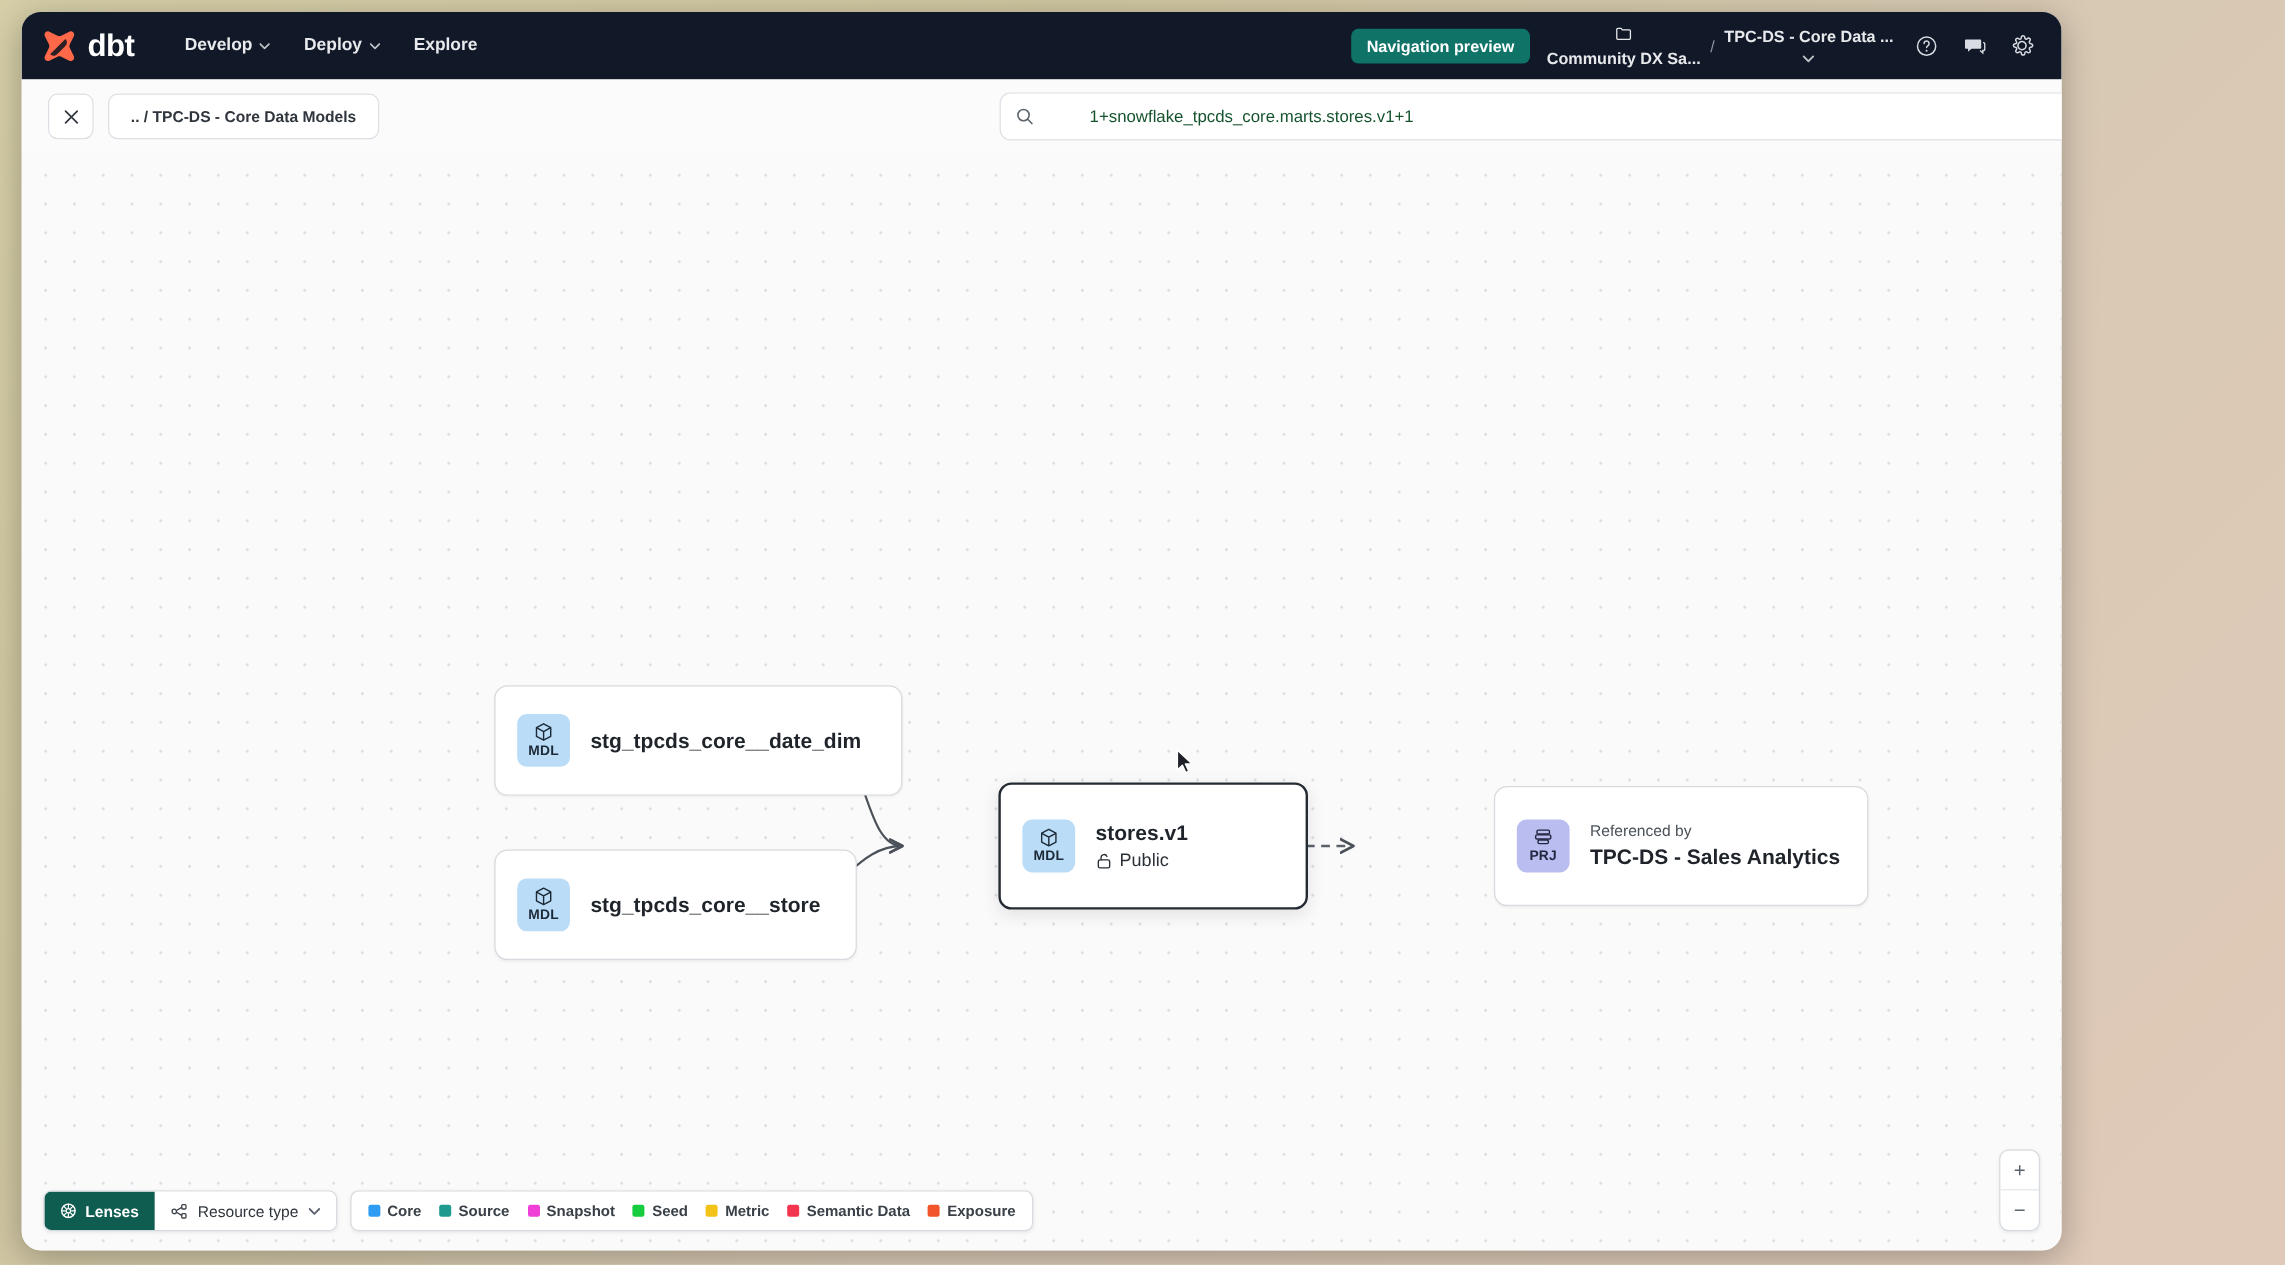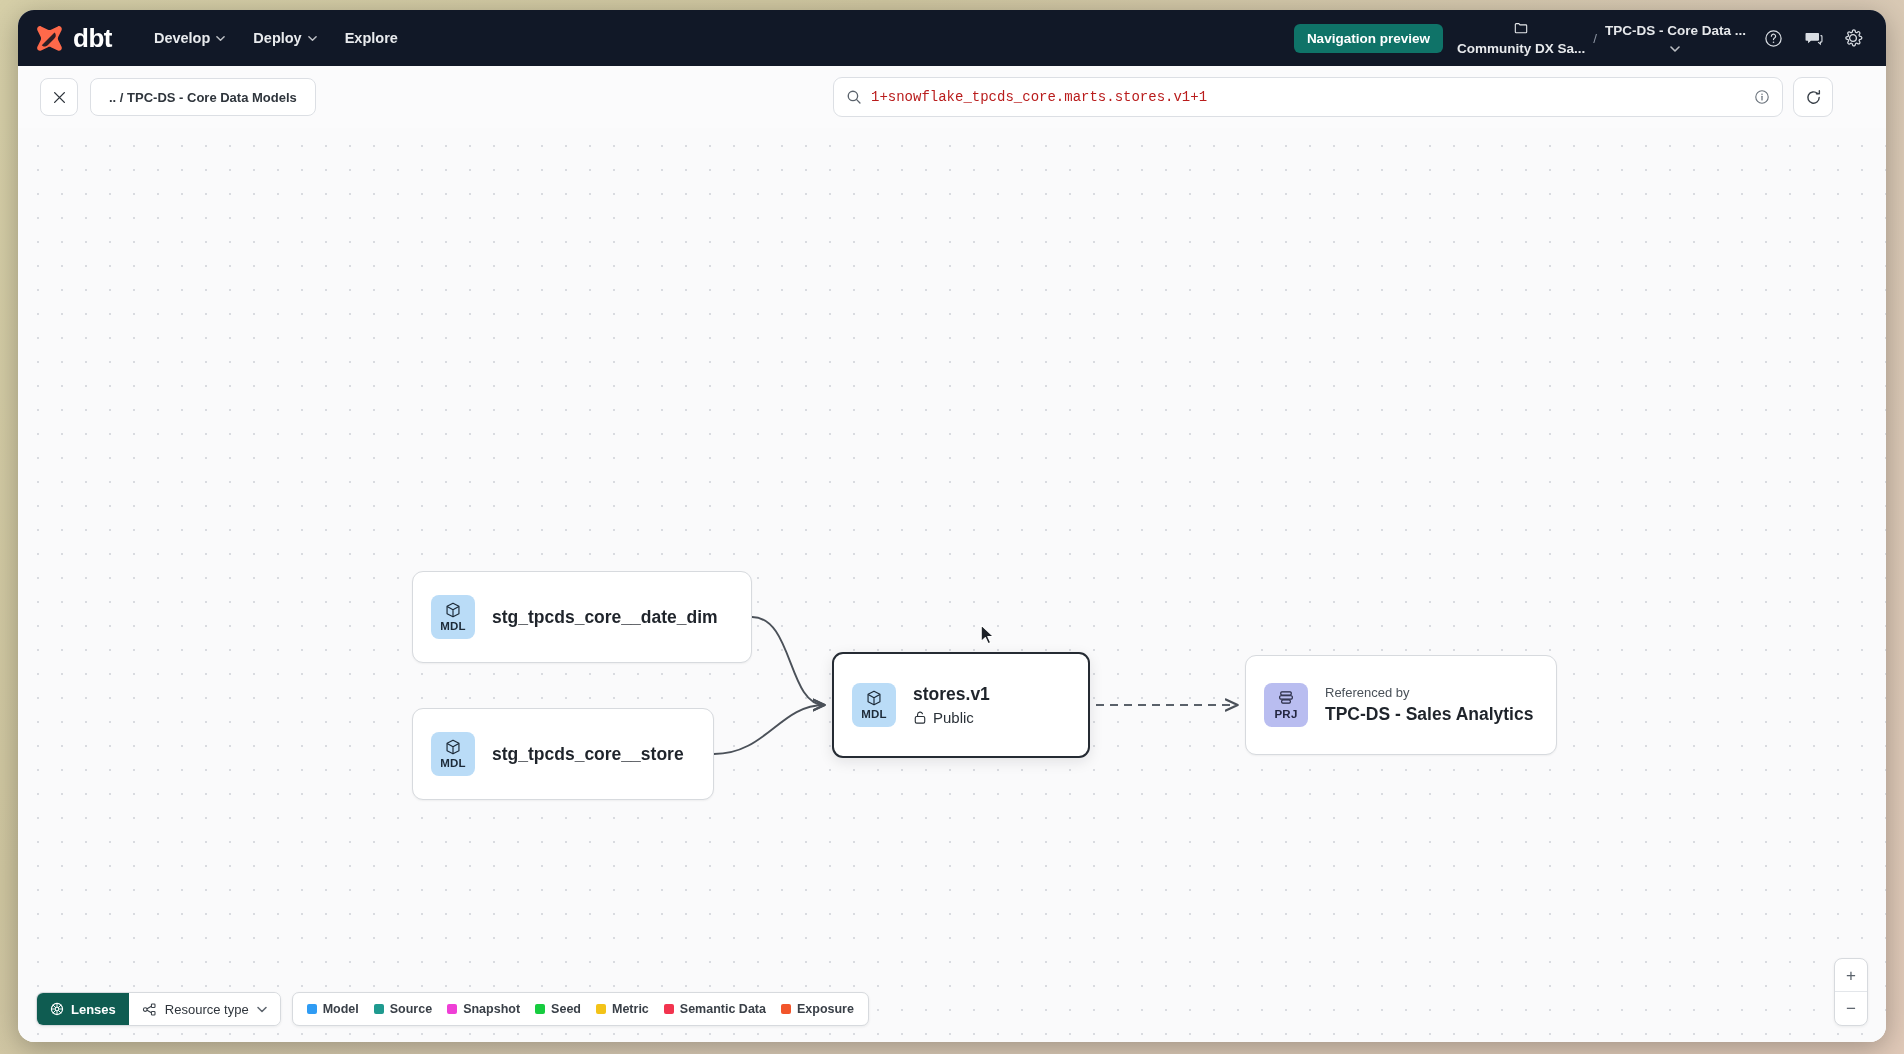--- a/index.html
+++ b/index.html
@@ -15,21 +15,21 @@
     background: #cfc9a6;
     background-image: linear-gradient(135deg, #d6cfa8 0%, #cfc6a0 30%, #d8c9b4 60%, #e0c9b8 100%);
     position: relative;
   }
 
   
   #app-window {
     position: absolute;
     left: 18px;
     top: 10px;
-    width: 1868px;
+    width: 1700px;
     height: 1032px;
     border-radius: 16px;
     overflow: hidden;
     background: #fbfbfc;
     box-shadow: 0 6px 28px rgba(0,0,0,.28);
     display: flex;
     flex-direction: column;
   }
 
   
@@ -157,23 +157,24 @@
     display: flex;
     align-items: center;
     padding: 0 12px;
     gap: 9px;
   }
   #lineage-search-input {
     flex: 1;
     border: none;
     outline: none;
     font-size: 14px;
-    color: #b91c1c;
-    font-family: Liberation Mono, monospace;
+    color: #14532d;
+    font-family: Liberation Sans, sans-serif;
     background: transparent;
+    margin-left: 37px;
   }
   #refresh-btn {
     width: 40px; height: 40px;
     border: 1px solid #dcdfe4;
     border-radius: 9px;
     background: #fff;
     display: flex; align-items: center; justify-content: center;
     cursor: pointer;
     color: #3b424a;
     flex: none;
@@ -546,21 +547,21 @@
           <span>Resource type</span>
           <svg width="10" height="7" viewBox="0 0 10 7" style="color:#5c636c">
             <path d="M1 1.5L5 5.5 9 1.5" fill="none" stroke="currentColor" stroke-width="1.5" stroke-linecap="round" stroke-linejoin="round"></path>
           </svg>
         </div>
       </div>
 
       <div id="legend-box">
         <div class="legend-item">
           <span class="legend-swatch" style="background:#2f9cf4"></span>
-          <span class="legend-label">Model</span>
+          <span class="legend-label">Core</span>
         </div>
         <div class="legend-item">
           <span class="legend-swatch" style="background:#1f9a8f"></span>
           <span class="legend-label">Source</span>
         </div>
         <div class="legend-item">
           <span class="legend-swatch" style="background:#ef3fd6"></span>
           <span class="legend-label">Snapshot</span>
         </div>
         <div class="legend-item">

